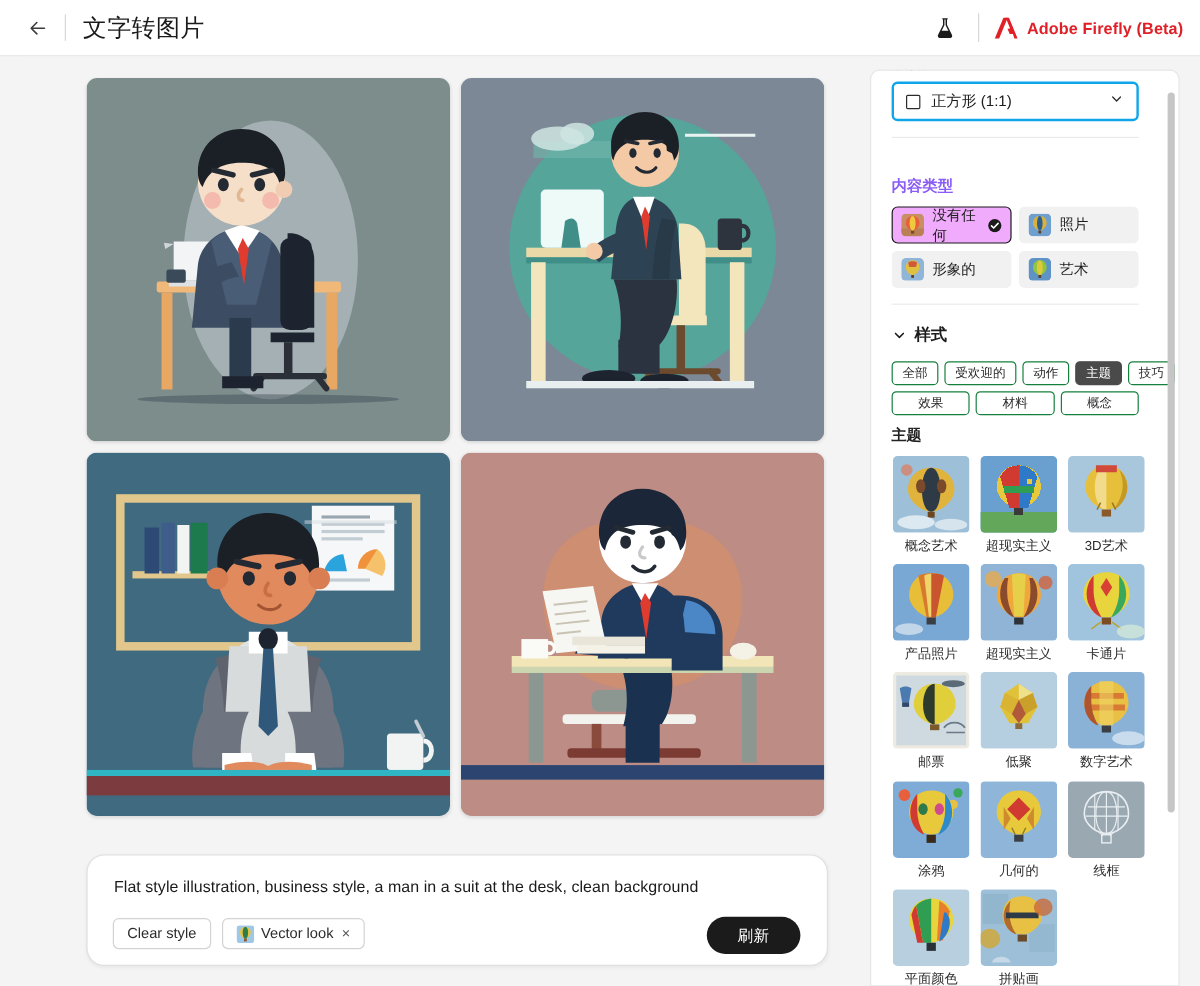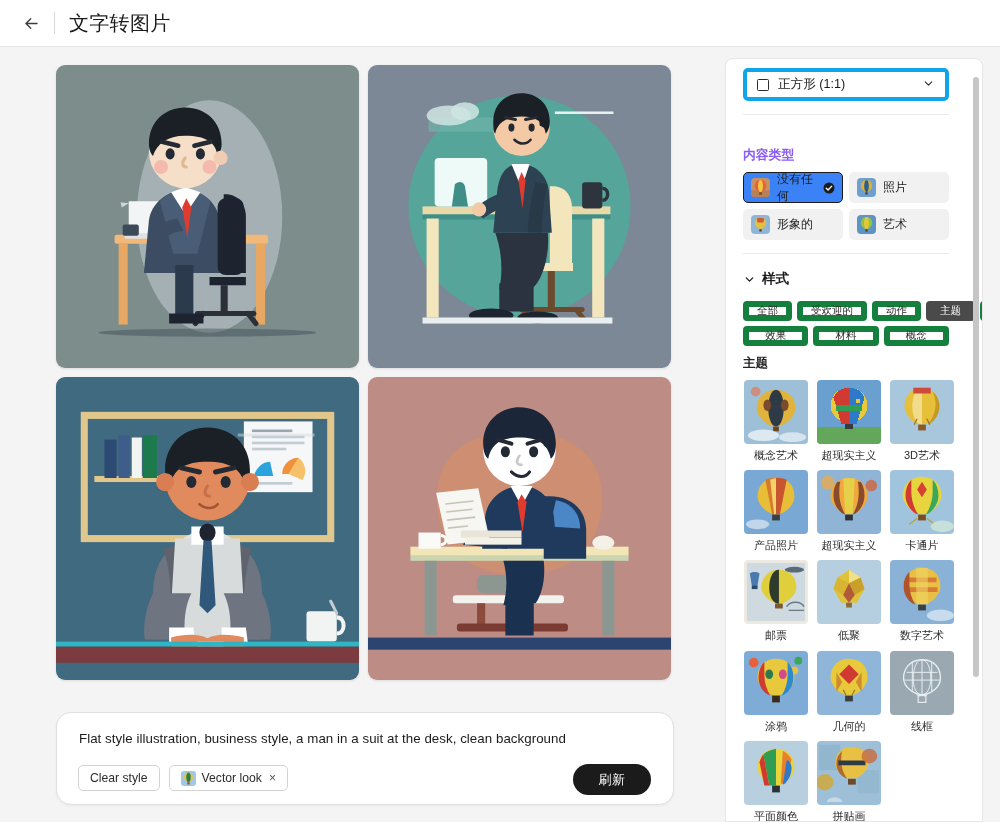--- a/index.html
+++ b/index.html
@@ -39,21 +39,21 @@
   .hdr-divider2 {
     width: 1px; height: 24px; background: #d8d8d8; margin: 0 12px;
   }
   .brand { display: flex; align-items: center; gap: 7px; cursor: pointer; }
   .brand-name {
     font-size: 13.5px; font-weight: bold; color: #e01f26; letter-spacing: .1px;
   }
 
   
   .results {
-    position: absolute; top: 47px; left: 0;
+    position: absolute; top: 47px; left: 16px;
     width: 712px; height: 775px;
     background: #f4f4f4;
     overflow: hidden;
   }
   .grid {
     position: absolute; top: 18px; left: 56px;
     width: 618px;
     display: grid;
     grid-template-columns: 303px 303px;
     grid-template-rows: 303px 303px;
@@ -127,21 +127,21 @@
   .sb-label-clipped {
     font-size: 12.5px; font-weight: bold; color: #303030;
     height: 15px; overflow: hidden;
   }
   .sb-sep { height: 1px; background: #ebebeb; margin: 13px 0 0 0; }
 
   
   .aspect-select {
     margin-top: 8px;
     width: 206px; height: 33px;
-    border: 4px solid #0ea5e9; border-radius: 5px;
+    border: 2px solid #0ea5e9; border-radius: 5px;
     background: #fff;
     display: flex; align-items: center; padding: 0 10px;
     cursor: pointer; gap: 9px;
   }
   .sq-icon {
     width: 12px; height: 12px; border: 1.6px solid #2b2b2b; border-radius: 1.5px;
     flex: none;
   }
   .aspect-value { font-size: 12.6px; color: #1b1b1b; }
   .chev { margin-left: auto; }
@@ -157,42 +157,42 @@
     display: grid; grid-template-columns: 100px 100px; gap: 6px;
     width: 206px;
   }
   .ct-card {
     height: 31px; border-radius: 5px;
     background: #f1f1f1; border: 1.5px solid transparent;
     display: flex; align-items: center; gap: 7px;
     padding: 0 7px; cursor: pointer; position: relative;
   }
   .ct-card.selected {
-    background: #3b82f6; border-color: #1b1b1b;
+    background: #f0abfc; border-color: #1b1b1b;
   }
   .ct-thumb {
     width: 19px; height: 19px; border-radius: 4px; flex: none; overflow: hidden;
   }
   .ct-label { font-size: 12px; color: #1c1c1c; }
   .ct-check { width: 12px; height: 12px; flex: none; }
 
   
   .style-head {
     display: flex; align-items: center; gap: 6px;
     margin: 16px 0 13px 0; cursor: pointer;
   }
   .style-head-title { font-size: 13.6px; font-weight: bold; color: #1c1c1c; }
 
   .filter-rows { width: 206px; }
   .filter-row {
     display: flex; gap: 5px; margin-bottom: 5px;
   }
   .filt {
     height: 20px; padding: 0 8px;
-    border: 6px solid #15803d; border-radius: 4px;
+    border: 1px solid #15803d; border-radius: 4px;
     background: #fff; color: #2a2a2a;
     font-size: 10.5px; display: flex; align-items: center;
     justify-content: center; cursor: pointer; white-space: nowrap;
   }
   .filt.active {
     background: #4a4a4a; color: #fff; border-color: #4a4a4a;
   }
   .filt.wide { flex: 1; }
 
   .themes-title {
@@ -239,20 +239,36 @@
 
 <div class="header">
   <div class="back-btn">
     <svg width="19" height="19" viewBox="0 0 24 24">
       <path d="M19 12H5M5 12l6-6M5 12l6 6" fill="none" stroke="#3c3c3c" stroke-width="1.7" stroke-linecap="round" stroke-linejoin="round"></path>
     </svg>
   </div>
   <div class="hdr-divider"></div>
   <div class="hdr-title">文字转图片</div>
 
+  <div class="hdr-right">
+    <div class="flask-btn">
+      <svg width="17" height="19" viewBox="0 0 24 26">
+        <path d="M9.5 2h5M10.5 2v7.2L4.6 21.2A1.6 1.6 0 0 0 6 23.6h12a1.6 1.6 0 0 0 1.4-2.4L13.5 9.2V2" fill="none" stroke="#1b1b1b" stroke-width="1.7" stroke-linejoin="round" stroke-linecap="round"></path>
+        <path d="M7.2 16h9.6l2.6 5.2A1.6 1.6 0 0 1 18 23.6H6a1.6 1.6 0 0 1-1.4-2.4z" fill="#1b1b1b"></path>
+      </svg>
+    </div>
+    <div class="hdr-divider2"></div>
+    <div class="brand">
+      <svg width="21" height="19" viewBox="0 0 24 22">
+        <path d="M1 21 9.3 1h4.1L5.2 21z" fill="#e01f26"></path>
+        <path d="M23 21 14.7 1h-3.2l4.3 10.4-2.6.1 2.2 5.1h3.1l1.4 4.4z" fill="#e01f26"></path>
+      </svg>
+      <span class="brand-name">Adobe Firefly (Beta)</span>
+    </div>
+  </div>
 </div>
 
 <div class="results">
   <div class="grid">
 
     <div class="card">
       <svg viewBox="0 0 300 300">
         <rect width="300" height="300" fill="#7c8d8c"></rect>
         <ellipse cx="152" cy="150" rx="72" ry="115" fill="#c5ced3" opacity=".55"></ellipse>
 

